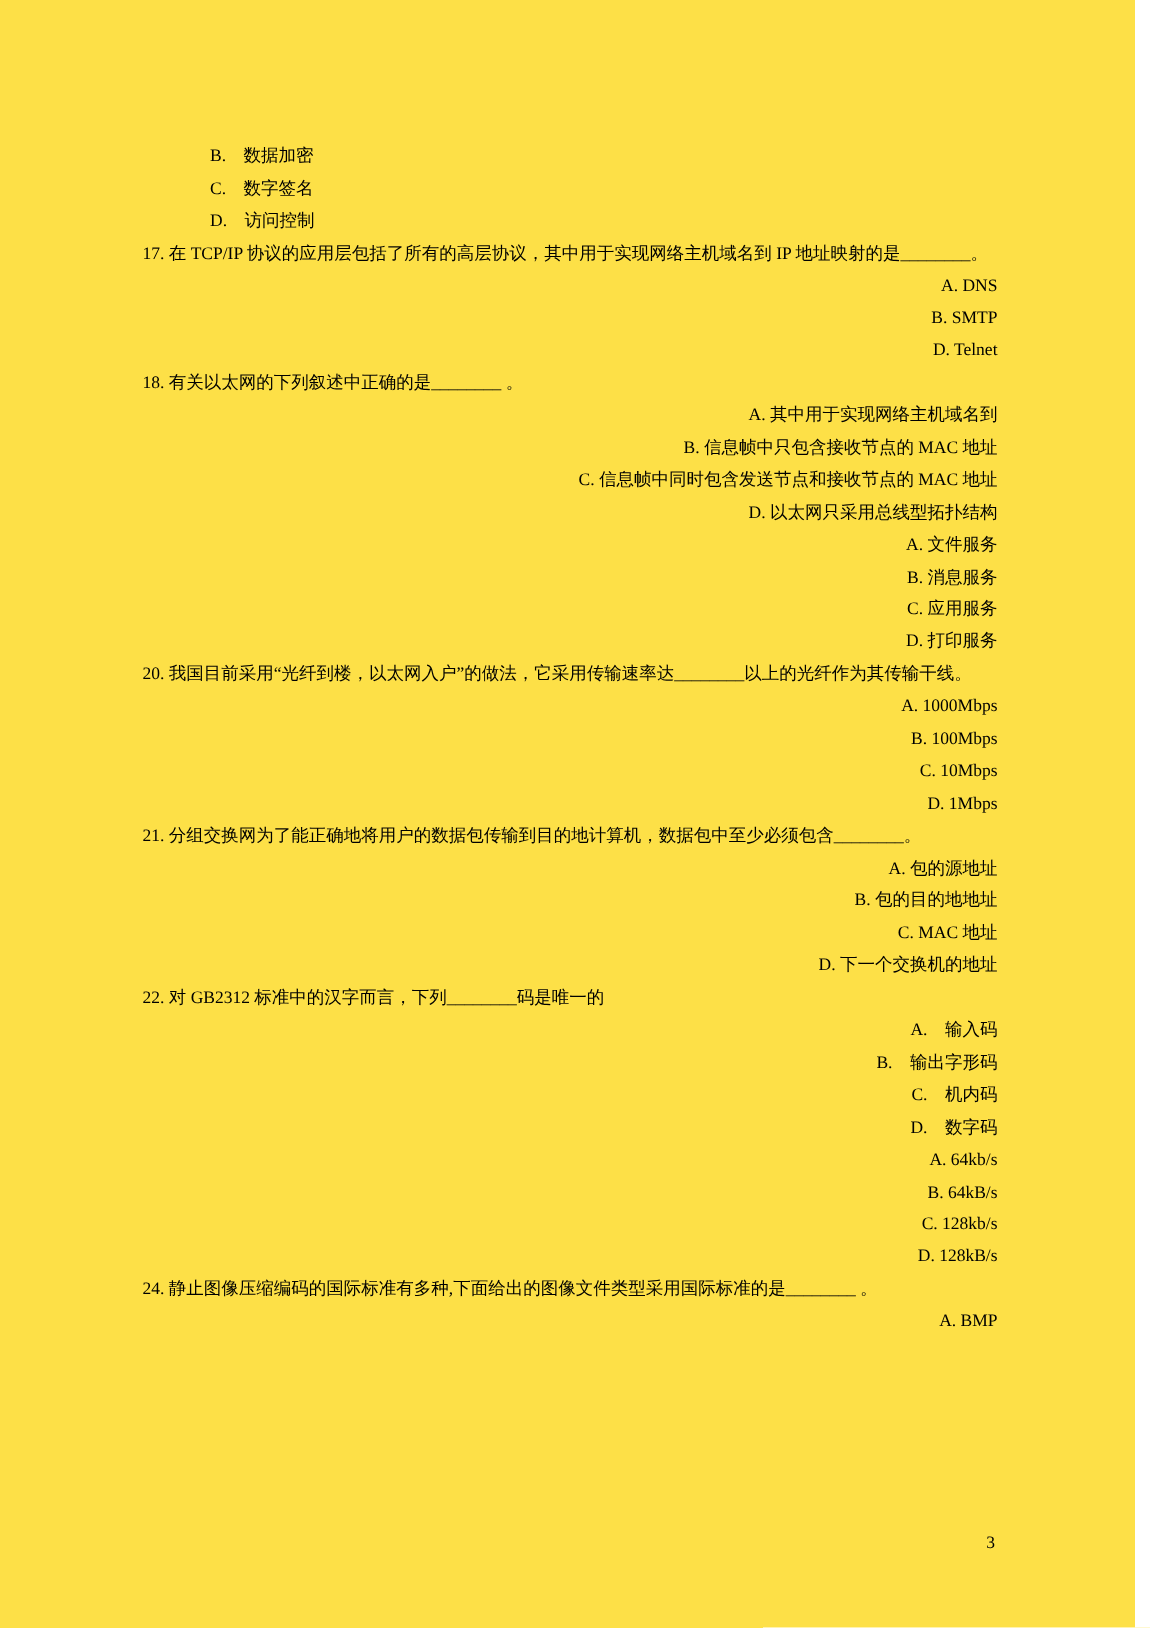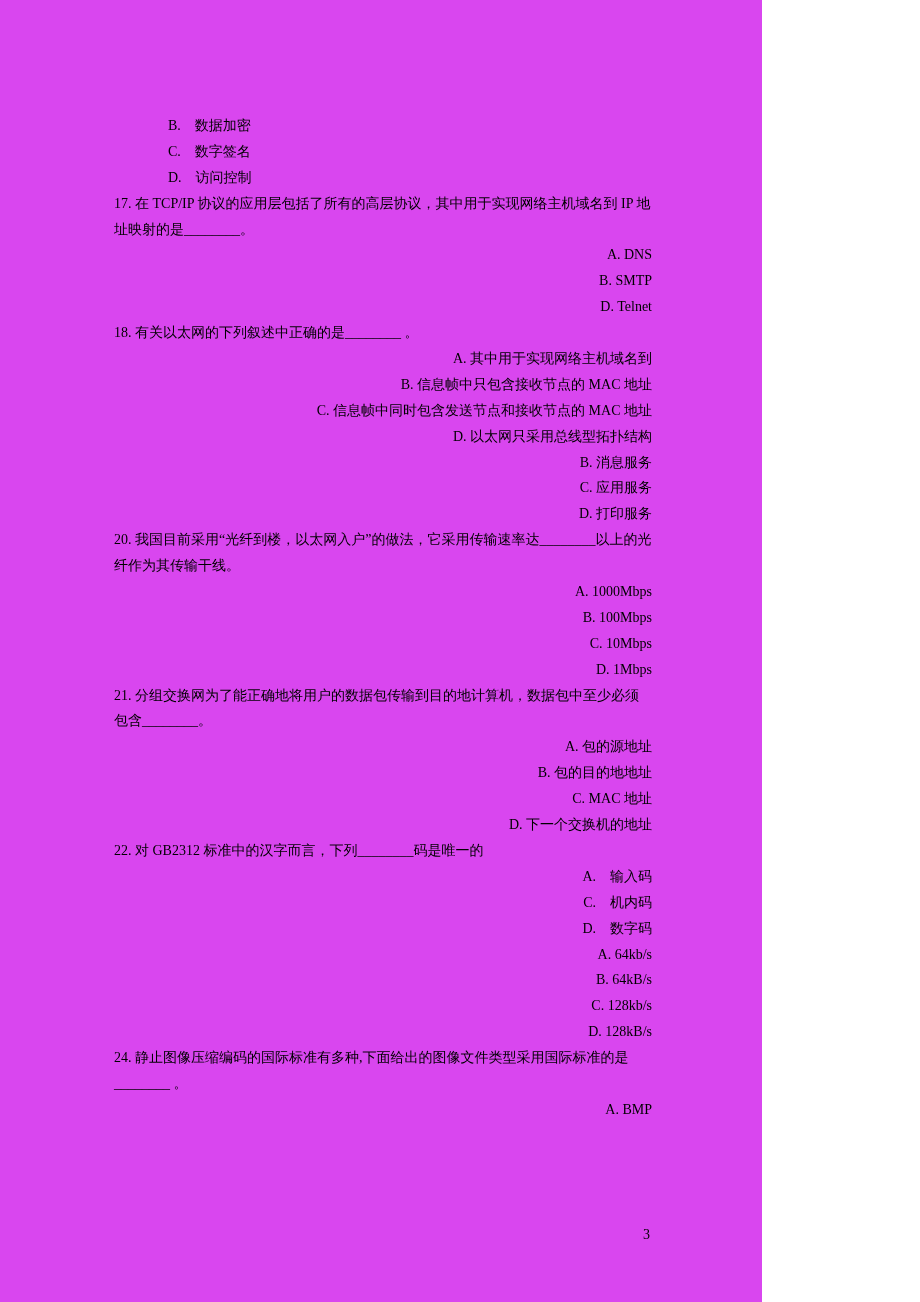--- a/index.html
+++ b/index.html
@@ -2,23 +2,23 @@
 <html><head>
 <meta charset="utf-8">
 <style>
   @page { margin: 0; }
   html, body {
     margin: 0;
     padding: 0;
     background: #ffffff;
   }
   .page {
-    width: 762px;
+    width: 908px;
     height: 1302px;
-    background: #d946ef;
+    background: #fde047;
     position: relative;
     font-family: "SimSun", "宋体", serif;
     font-size: 14px;
     color: #000000;
     line-height: 1.85;
     box-sizing: border-box;
     padding: 113px 110px 0 114px;
   }
   .line {
     white-space: pre-wrap;
@@ -51,38 +51,40 @@
   <div class="line indent-opt">A. DNS</div>
   <div class="line indent-opt">B. SMTP</div>
   <div class="line indent-opt">D. Telnet</div>
 
   <div class="line">18. 有关以太网的下列叙述中正确的是________ 。</div>
   <div class="line indent-opt">A. 其中用于实现网络主机域名到</div>
   <div class="line indent-opt">B. 信息帧中只包含接收节点的 MAC 地址</div>
   <div class="line indent-opt">C. 信息帧中同时包含发送节点和接收节点的 MAC 地址</div>
   <div class="line indent-opt">D. 以太网只采用总线型拓扑结构</div>
 
+  <div class="line indent-opt">A. 文件服务</div>
   <div class="line indent-opt">B. 消息服务</div>
   <div class="line indent-opt">C. 应用服务</div>
   <div class="line indent-opt">D. 打印服务</div>
 
   <div class="line">20. 我国目前采用“光纤到楼，以太网入户”的做法，它采用传输速率达________以上的光纤作为其传输干线。</div>
   <div class="line indent-opt">A. 1000Mbps</div>
   <div class="line indent-opt">B. 100Mbps</div>
   <div class="line indent-opt">C. 10Mbps</div>
   <div class="line indent-opt">D. 1Mbps</div>
 
   <div class="line">21. 分组交换网为了能正确地将用户的数据包传输到目的地计算机，数据包中至少必须包含________。</div>
   <div class="line indent-opt">A. 包的源地址</div>
   <div class="line indent-opt">B. 包的目的地地址</div>
   <div class="line indent-opt">C. MAC 地址</div>
   <div class="line indent-opt">D. 下一个交换机的地址</div>
 
   <div class="line">22. 对 GB2312 标准中的汉字而言，下列________码是唯一的</div>
   <div class="line indent-opt">A.　输入码</div>
+  <div class="line indent-opt">B.　输出字形码</div>
   <div class="line indent-opt">C.　机内码</div>
   <div class="line indent-opt">D.　数字码</div>
 
   <div class="line indent-opt">A. 64kb/s</div>
   <div class="line indent-opt">B. 64kB/s</div>
   <div class="line indent-opt">C. 128kb/s</div>
   <div class="line indent-opt">D. 128kB/s</div>
 
   <div class="line">24. 静止图像压缩编码的国际标准有多种,下面给出的图像文件类型采用国际标准的是________ 。</div>
   <div class="line indent-opt">A. BMP</div>

